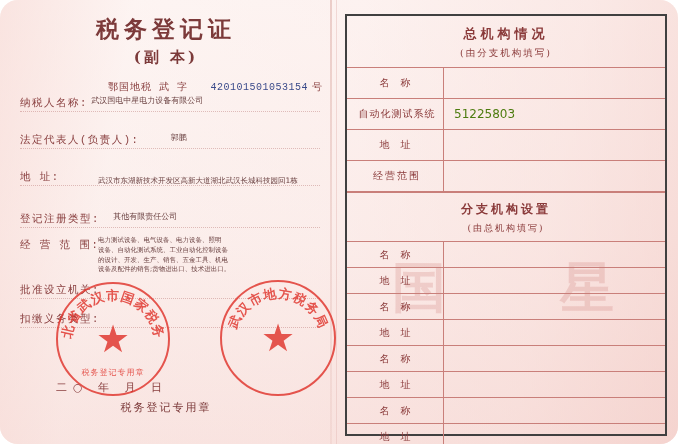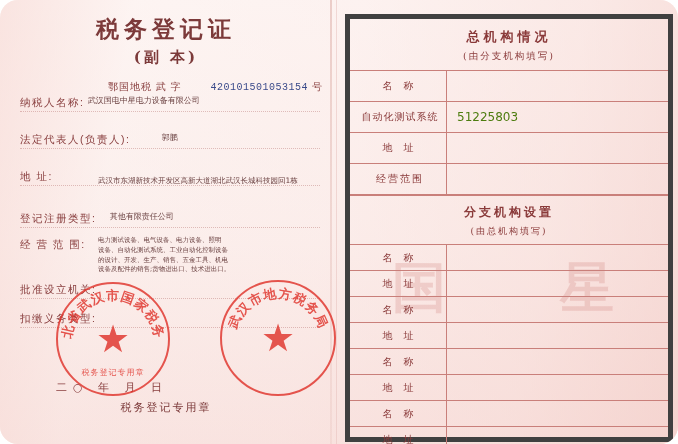--- a/index.html
+++ b/index.html
@@ -68,21 +68,21 @@
     position: absolute;
     left: 108px;
     top: 80px;
     width: 214px;
     font-size: 10px;
     color: #8a4040;
     display: flex;
     align-items: baseline;
   }
   .certno-prefix {
-    font-family: Liberation Sans, sans-serif;
+    font-family: Liberation Mono, monospace;
     letter-spacing: 1px;
     white-space: nowrap;
   }
   .certno-val {
     font-family: Liberation Mono, monospace;
     color: #3a4a8a;
     font-size: 10px;
     margin-left: 20px;
     letter-spacing: 0.5px;
     flex: 1;
@@ -94,21 +94,21 @@
   }
 
   .field {
     position: absolute;
     left: 20px;
     width: 300px;
     font-size: 10.5px;
     color: #8a4040;
   }
   .field .label {
-    font-family: Liberation Sans, sans-serif;
+    font-family: Liberation Mono, monospace;
     letter-spacing: 1.5px;
     white-space: nowrap;
     display: inline-block;
     vertical-align: top;
   }
   .field .value {
     display: inline-block;
     font-size: 8px;
     color: #6b4242;
     vertical-align: top;
@@ -227,21 +227,21 @@
   .wm1 { left: 392px; top: 252px; }
   .wm2 { left: 560px; top: 252px; }
 
   
   .right {
     position: absolute;
     left: 345px;
     top: 14px;
     width: 318px;
     height: 418px;
-    border: 5px solid #404040;
+    border: 2px solid #404040;
   }
   .r-head {
     text-align: center;
     padding-top: 9px;
     padding-bottom: 7px;
     border-bottom: 1px solid #c97f7a;
   }
   .r-head .t1 {
     font-family: "DejaVu Serif", serif;
     font-size: 13px;

